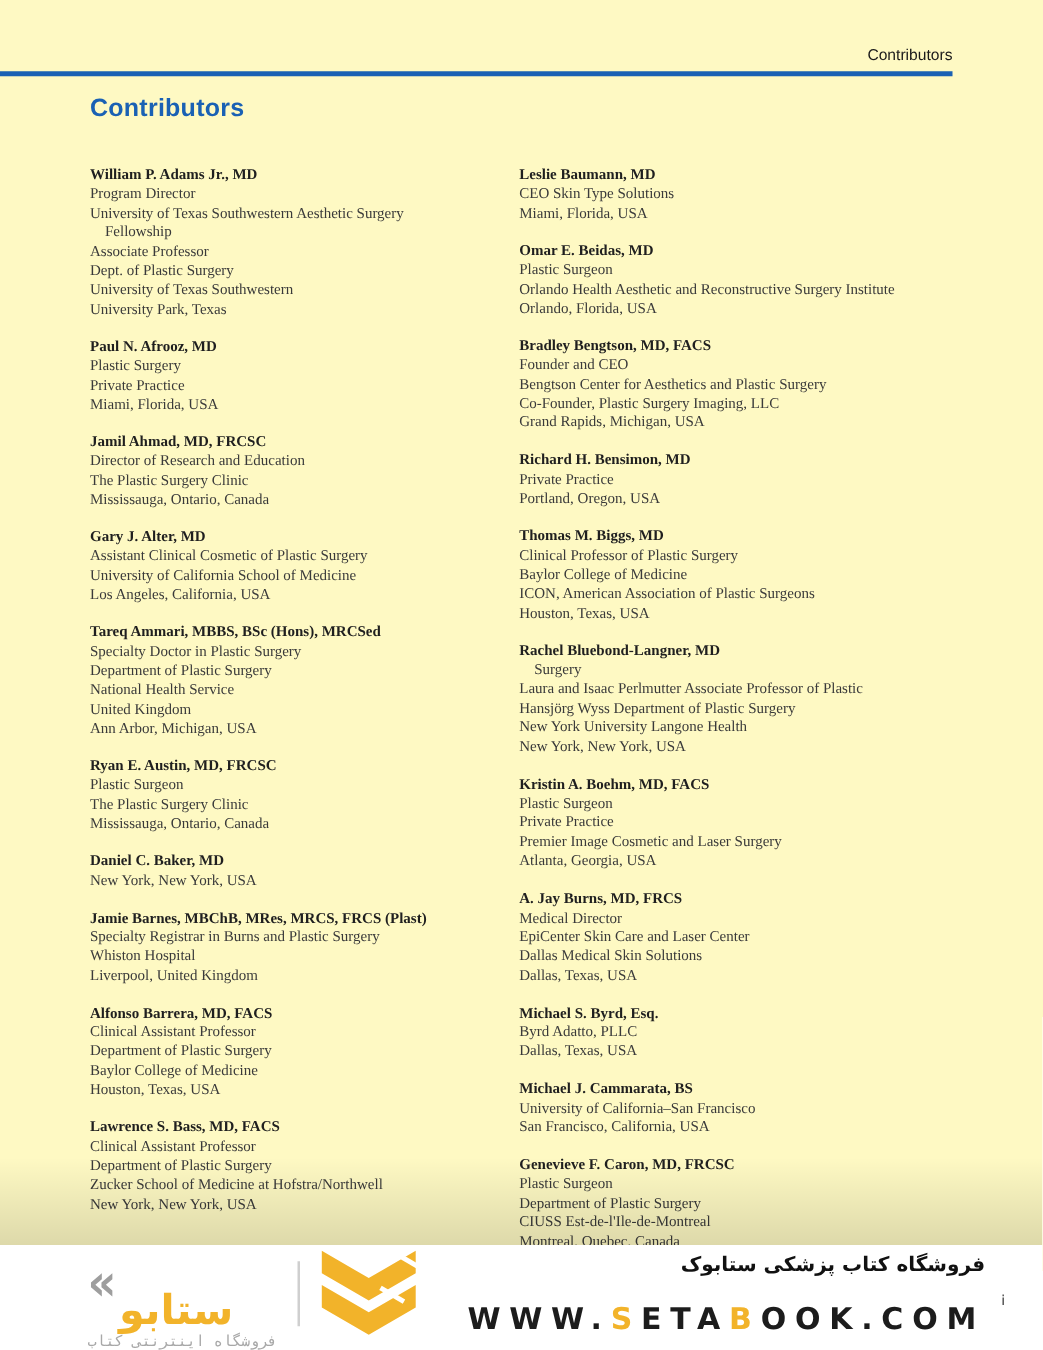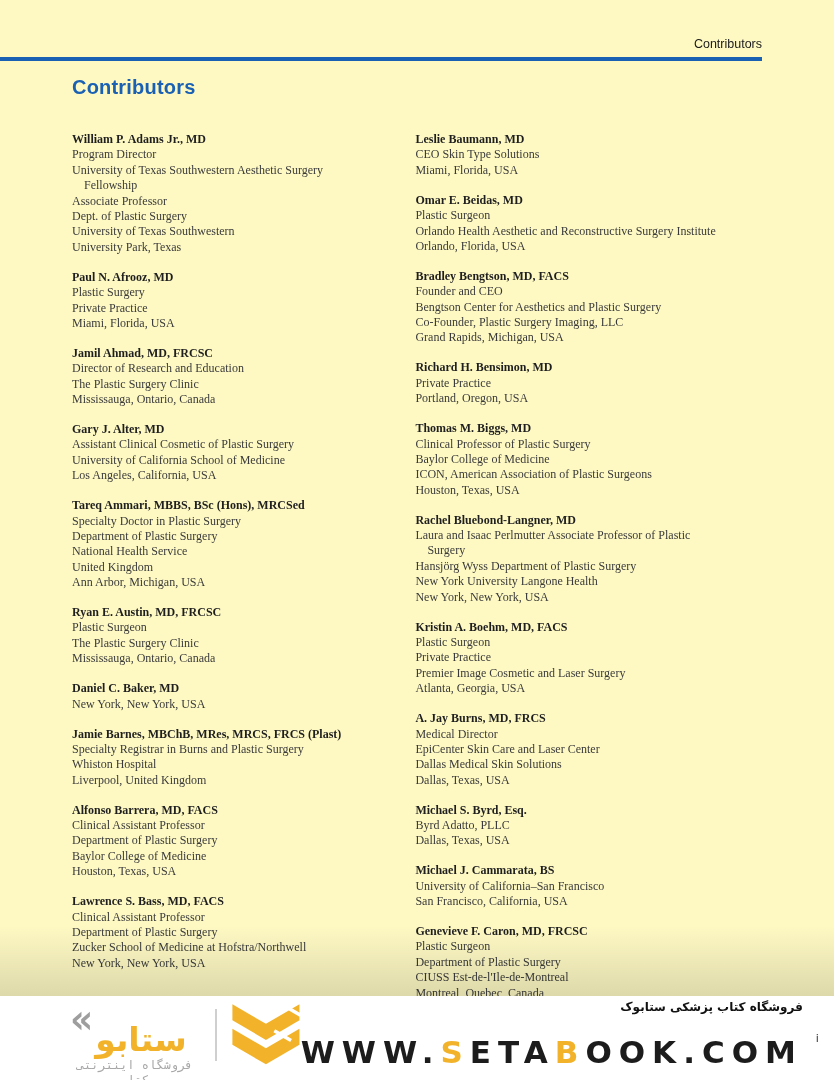--- a/index.html
+++ b/index.html
@@ -78,26 +78,26 @@
     font-size:12px; color:#a8a8a8; margin-top:2px;
   }
   .logo-divider {
     width:2px; height:52px; background:#cfcfcf;
     margin:0 14px 0 16px;
   }
   .logo-emblem { width:82px; height:72px; }
   .footer-right { position:relative; text-align:right; padding-right:16px; }
   .footer-fa-title {
     font-family:"DejaVu Sans", sans-serif;
-    font-size:12px; font-weight:bold; color:#111111;
+    font-size:16px; font-weight:bold; color:#111111;
     margin-bottom:20px;
   }
   .footer-url {
     font-family:"DejaVu Sans", sans-serif;
-    font-size:31px; font-weight:bold; color:#1c1c1c;
+    font-size:24px; font-weight:bold; color:#1c1c1c;
     letter-spacing:7px; white-space:nowrap;margin-top:16px;
   }
   .footer-url .accent { color:#f2b32a; }
   .footer-mark {
     position:absolute; right:0; top:32px;
     font-family:"DejaVu Sans", sans-serif;
     font-size:11px; color:#333333;
   }
 </style>
 </head>
@@ -204,22 +204,22 @@
         </div>
         <div class="entry">
           <div class="entry-name">Thomas M. Biggs, MD</div>
           <div class="entry-line">Clinical Professor of Plastic Surgery</div>
           <div class="entry-line">Baylor College of Medicine</div>
           <div class="entry-line">ICON, American Association of Plastic Surgeons</div>
           <div class="entry-line">Houston, Texas, USA</div>
         </div>
         <div class="entry">
           <div class="entry-name">Rachel Bluebond-Langner, MD</div>
+          <div class="entry-line">    Surgery</div>
           <div class="entry-line">Laura and Isaac Perlmutter Associate Professor of Plastic</div>
-          <div class="entry-line">    Surgery</div>
           <div class="entry-line">Hansjörg Wyss Department of Plastic Surgery</div>
           <div class="entry-line">New York University Langone Health</div>
           <div class="entry-line">New York, New York, USA</div>
         </div>
         <div class="entry">
           <div class="entry-name">Kristin A. Boehm, MD, FACS</div>
           <div class="entry-line">Plastic Surgeon</div>
           <div class="entry-line">Private Practice</div>
           <div class="entry-line">Premier Image Cosmetic and Laser Surgery</div>
           <div class="entry-line">Atlanta, Georgia, USA</div>

